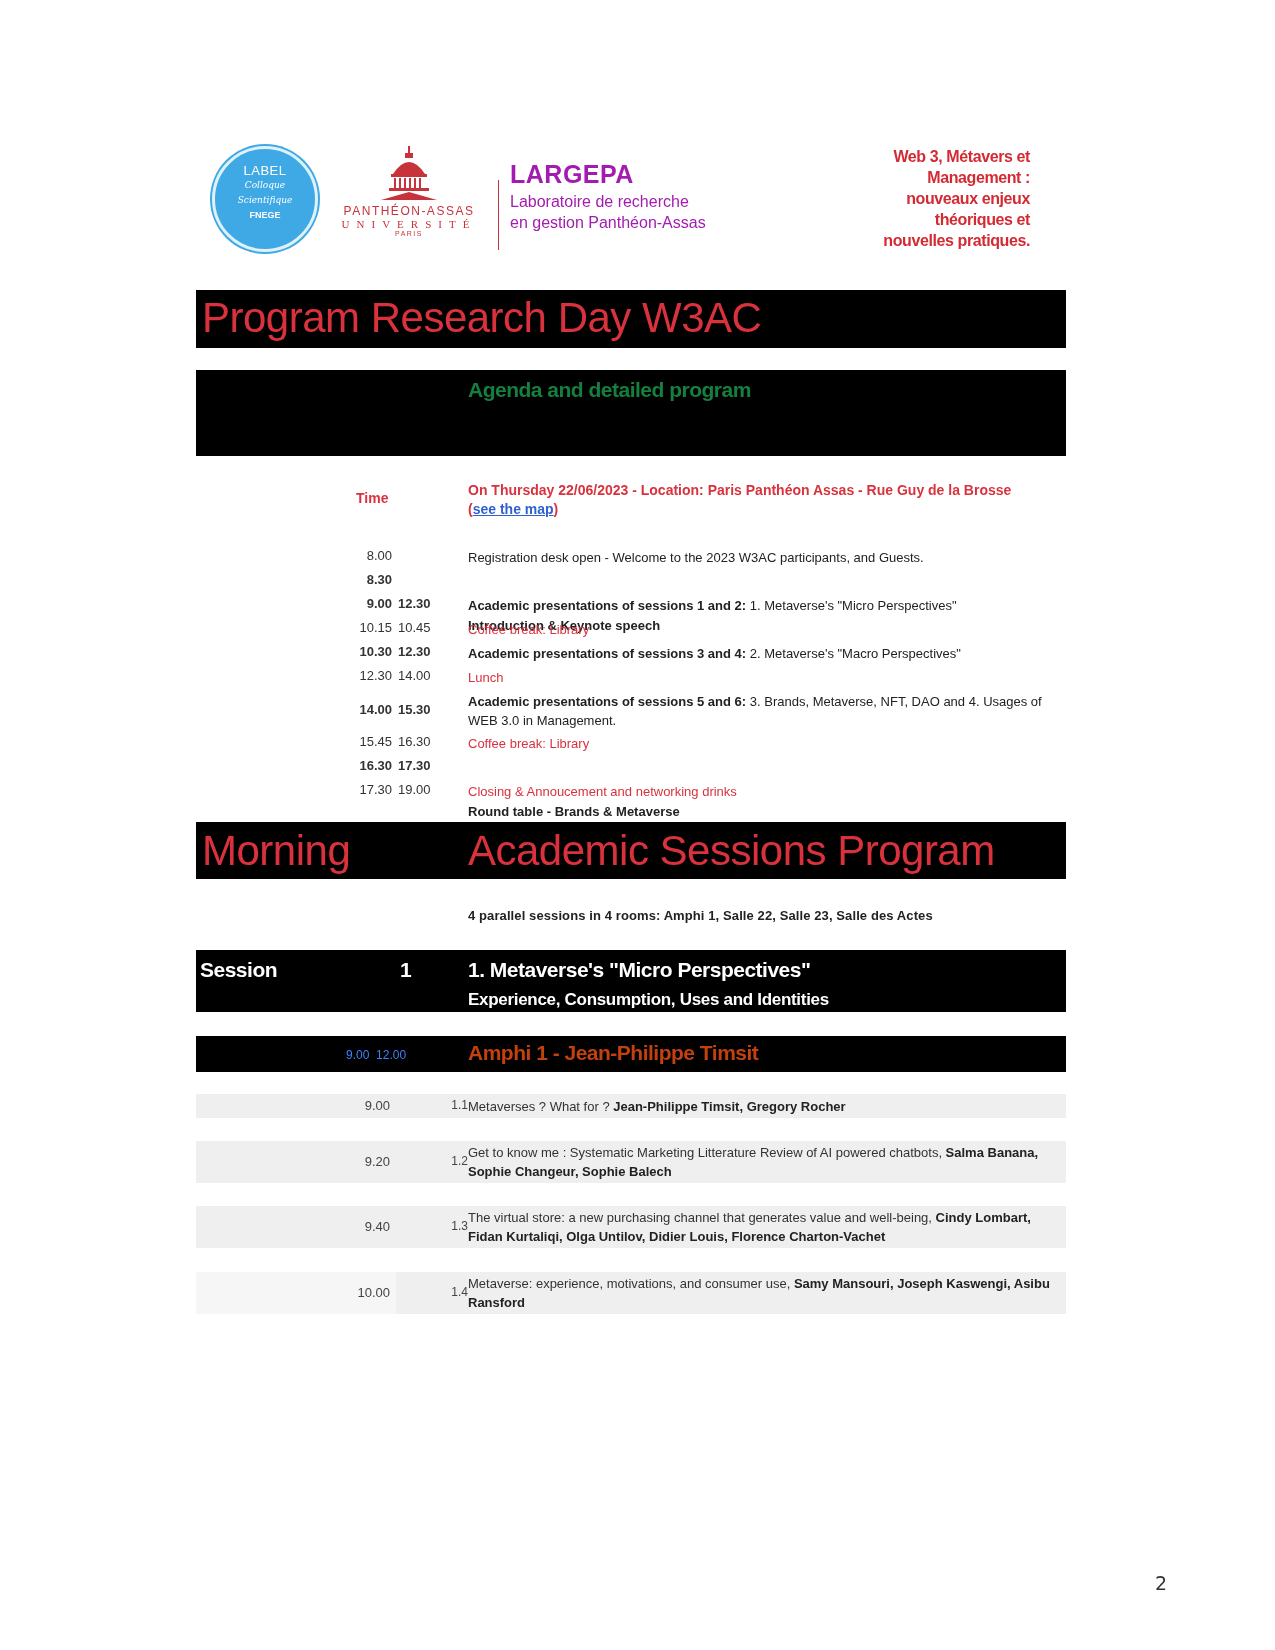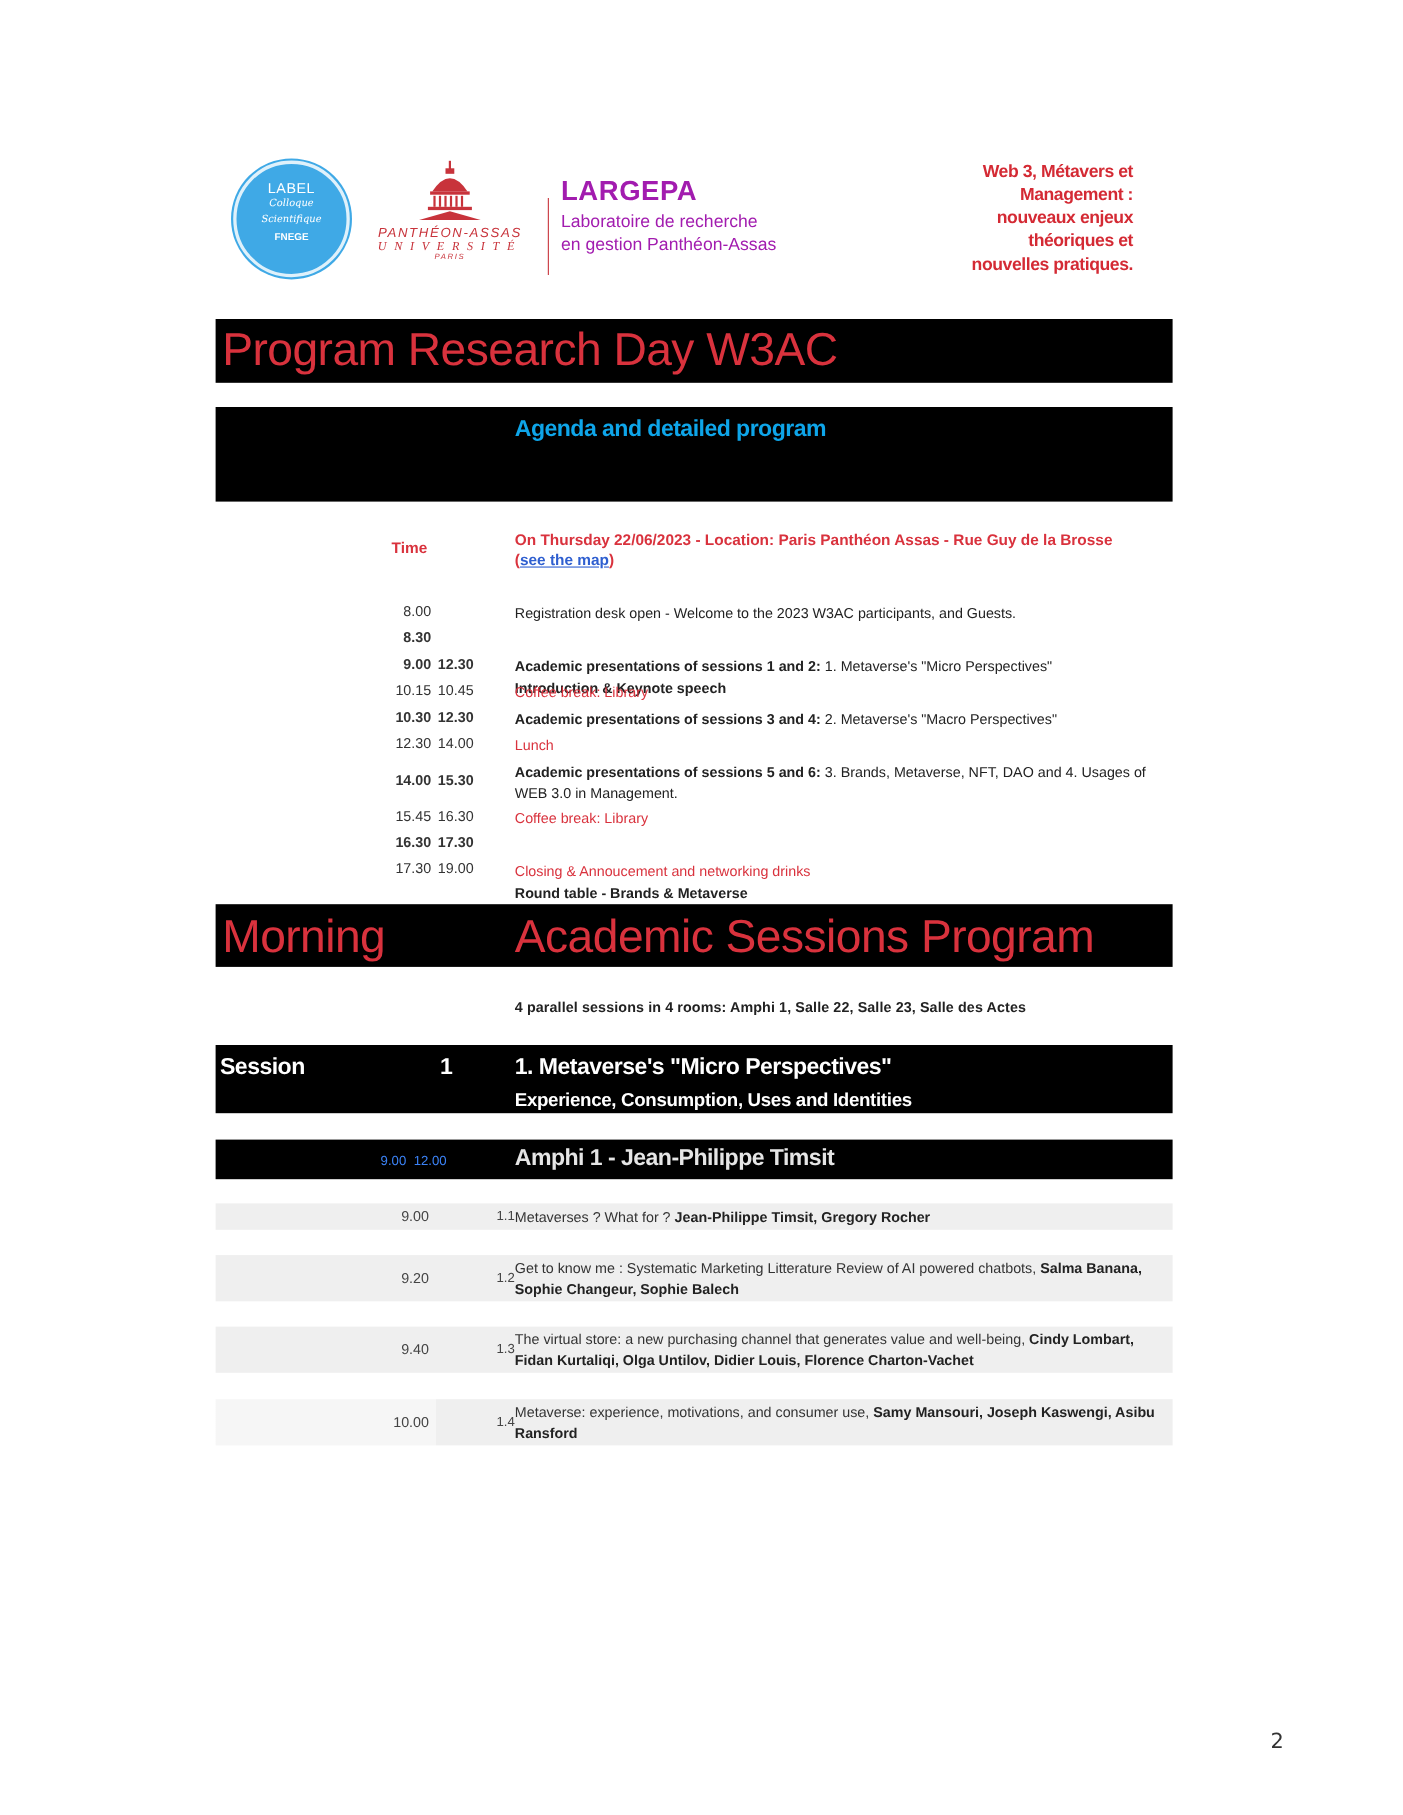--- a/index.html
+++ b/index.html
@@ -4,39 +4,39 @@
 <style>
   html, body { margin:0; padding:0; background:#ffffff; }
   body { width:1275px; height:1650px; position:relative; overflow:hidden; font-family:"Liberation Sans", sans-serif; color:#222; }
   .abs { position:absolute; }
 
   
   .label-badge { left:212px; top:146px; width:106px; height:106px; border-radius:50%; background:#3fa9e6; border:3px solid #dff1fb; box-shadow:0 0 0 2px #3fa9e6; color:#fff; text-align:center; box-sizing:border-box; }
   .label-badge .l1 { font-size:13px; margin-top:14px; letter-spacing:0.5px; }
   .label-badge .l2 { font-family:"DejaVu Serif", serif; font-style:italic; font-size:9px; line-height:15px; }
   .label-badge .l3 { font-size:9px; font-weight:bold; margin-top:2px; }
-  .pantheon { left:338px; top:146px; width:142px; text-align:center; color:#c8333b;font-style:italic; }
+  .pantheon { left:338px; top:146px; width:142px; text-align:center; color:#c8333b; }
   .pantheon svg { display:block; margin:0 auto; }
   .pantheon .t1 { font-size:12px; letter-spacing:1.5px; margin-top:2px; }
   .pantheon .t2 { font-size:11px; letter-spacing:7px; font-family:"Liberation Serif", serif; }
   .pantheon .t3 { font-size:7px; letter-spacing:1.5px; }
   .largepa-sep { left:498px; top:180px; width:1px; height:70px; background:#c8333b; }
   .largepa { left:510px; top:160px; color:#a21caf; }
   .largepa .name { font-size:25px; font-weight:bold; letter-spacing:0.5px; }
   .largepa .sub { font-size:16px; line-height:17px; margin-top:4px; }
   .conf-title { left:830px; top:146px; width:200px; text-align:right; color:#d42a34; font-weight:bold; font-size:16px; line-height:21px; letter-spacing:-0.4px; }
 
   
   .banner { background:#000; left:196px; width:870px; }
   .big-red { color:#d9323d; font-size:42px; font-weight:normal; letter-spacing:-0.5px; }
   .banner1 { top:290px; height:58px; }
   .banner1 .big-red { position:absolute; left:6px; top:4px; }
 
   .agenda-box { top:370px; height:86px; }
-  .agenda-box .h { position:absolute; left:272px; top:8px; color:#0ea5e9; font-weight:bold; font-size:21px; letter-spacing:-0.5px; }
+  .agenda-box .h { position:absolute; left:272px; top:8px; color:#15803d; font-weight:bold; font-size:21px; letter-spacing:-0.5px; }
   .agenda-box .p { position:absolute; left:272px; top:42px; width:580px; color:#fff; font-weight:bold; font-size:14px; line-height:22px; letter-spacing:-0.3px; }
   .link { color:#2f5fd0; text-decoration:underline; cursor:pointer; }
 
   
   .time-hdr { left:356px; top:490px; color:#d9323d; font-weight:bold; font-size:14px; }
   .date-hdr { left:468px; top:481px; width:600px; color:#d9323d; font-weight:bold; font-size:14px; line-height:19px; }
   .agenda-row { position:absolute; left:340px; width:730px; font-size:13px; }
   .agenda-row .t1 { position:absolute; left:0; width:52px; text-align:right; color:#333; }
   .agenda-row .t2 { position:absolute; left:58px; width:50px; color:#333; }
   .agenda-row .txt { position:absolute; left:128px; width:600px; line-height:19px; color:#222; }
@@ -51,21 +51,21 @@
   .parallel { left:468px; top:908px; font-size:13px; font-weight:bold; color:#222; letter-spacing:0.1px; }
 
   .session-box { top:950px; height:62px; }
   .session-box .s { position:absolute; left:4px; top:8px; color:#fff; font-weight:bold; font-size:21px; letter-spacing:-0.5px; }
   .session-box .n { position:absolute; left:204px; top:8px; color:#fff; font-weight:bold; font-size:21px; }
   .session-box .title { position:absolute; left:272px; top:8px; color:#fff; font-weight:bold; font-size:21px; letter-spacing:-0.5px; }
   .session-box .sub { position:absolute; left:272px; top:40px; color:#fff; font-weight:bold; font-size:17px; letter-spacing:-0.3px; }
 
   .room-box { top:1036px; height:36px; }
   .room-box .tm { position:absolute; left:150px; top:12px; color:#3b82f6; font-size:12px; }
-  .room-box .rn { position:absolute; left:272px; top:5px; color:#e5e5e5; font-weight:bold; font-size:21px; letter-spacing:-0.5px; }
+  .room-box .rn { position:absolute; left:272px; top:5px; color:#c2410c; font-weight:bold; font-size:21px; letter-spacing:-0.5px; }
 
   .pres-row { position:absolute; left:196px; width:870px; background:#efefef; font-size:13px; }
   .pres-row .tm { position:absolute; left:154px; width:40px; text-align:right; color:#444; }
   .pres-row .num { position:absolute; left:244px; width:28px; text-align:right; color:#444; font-size:12px; }
   .pres-row .txt { position:absolute; left:272px; width:590px; line-height:19px; color:#333; }
   .pres-row .authors { font-weight:bold; color:#222; }
 
   .page-num { left:1155px; top:1572px; font-size:19px; color:#333; font-family:"DejaVu Sans", sans-serif; }
 </style>
 </head>

